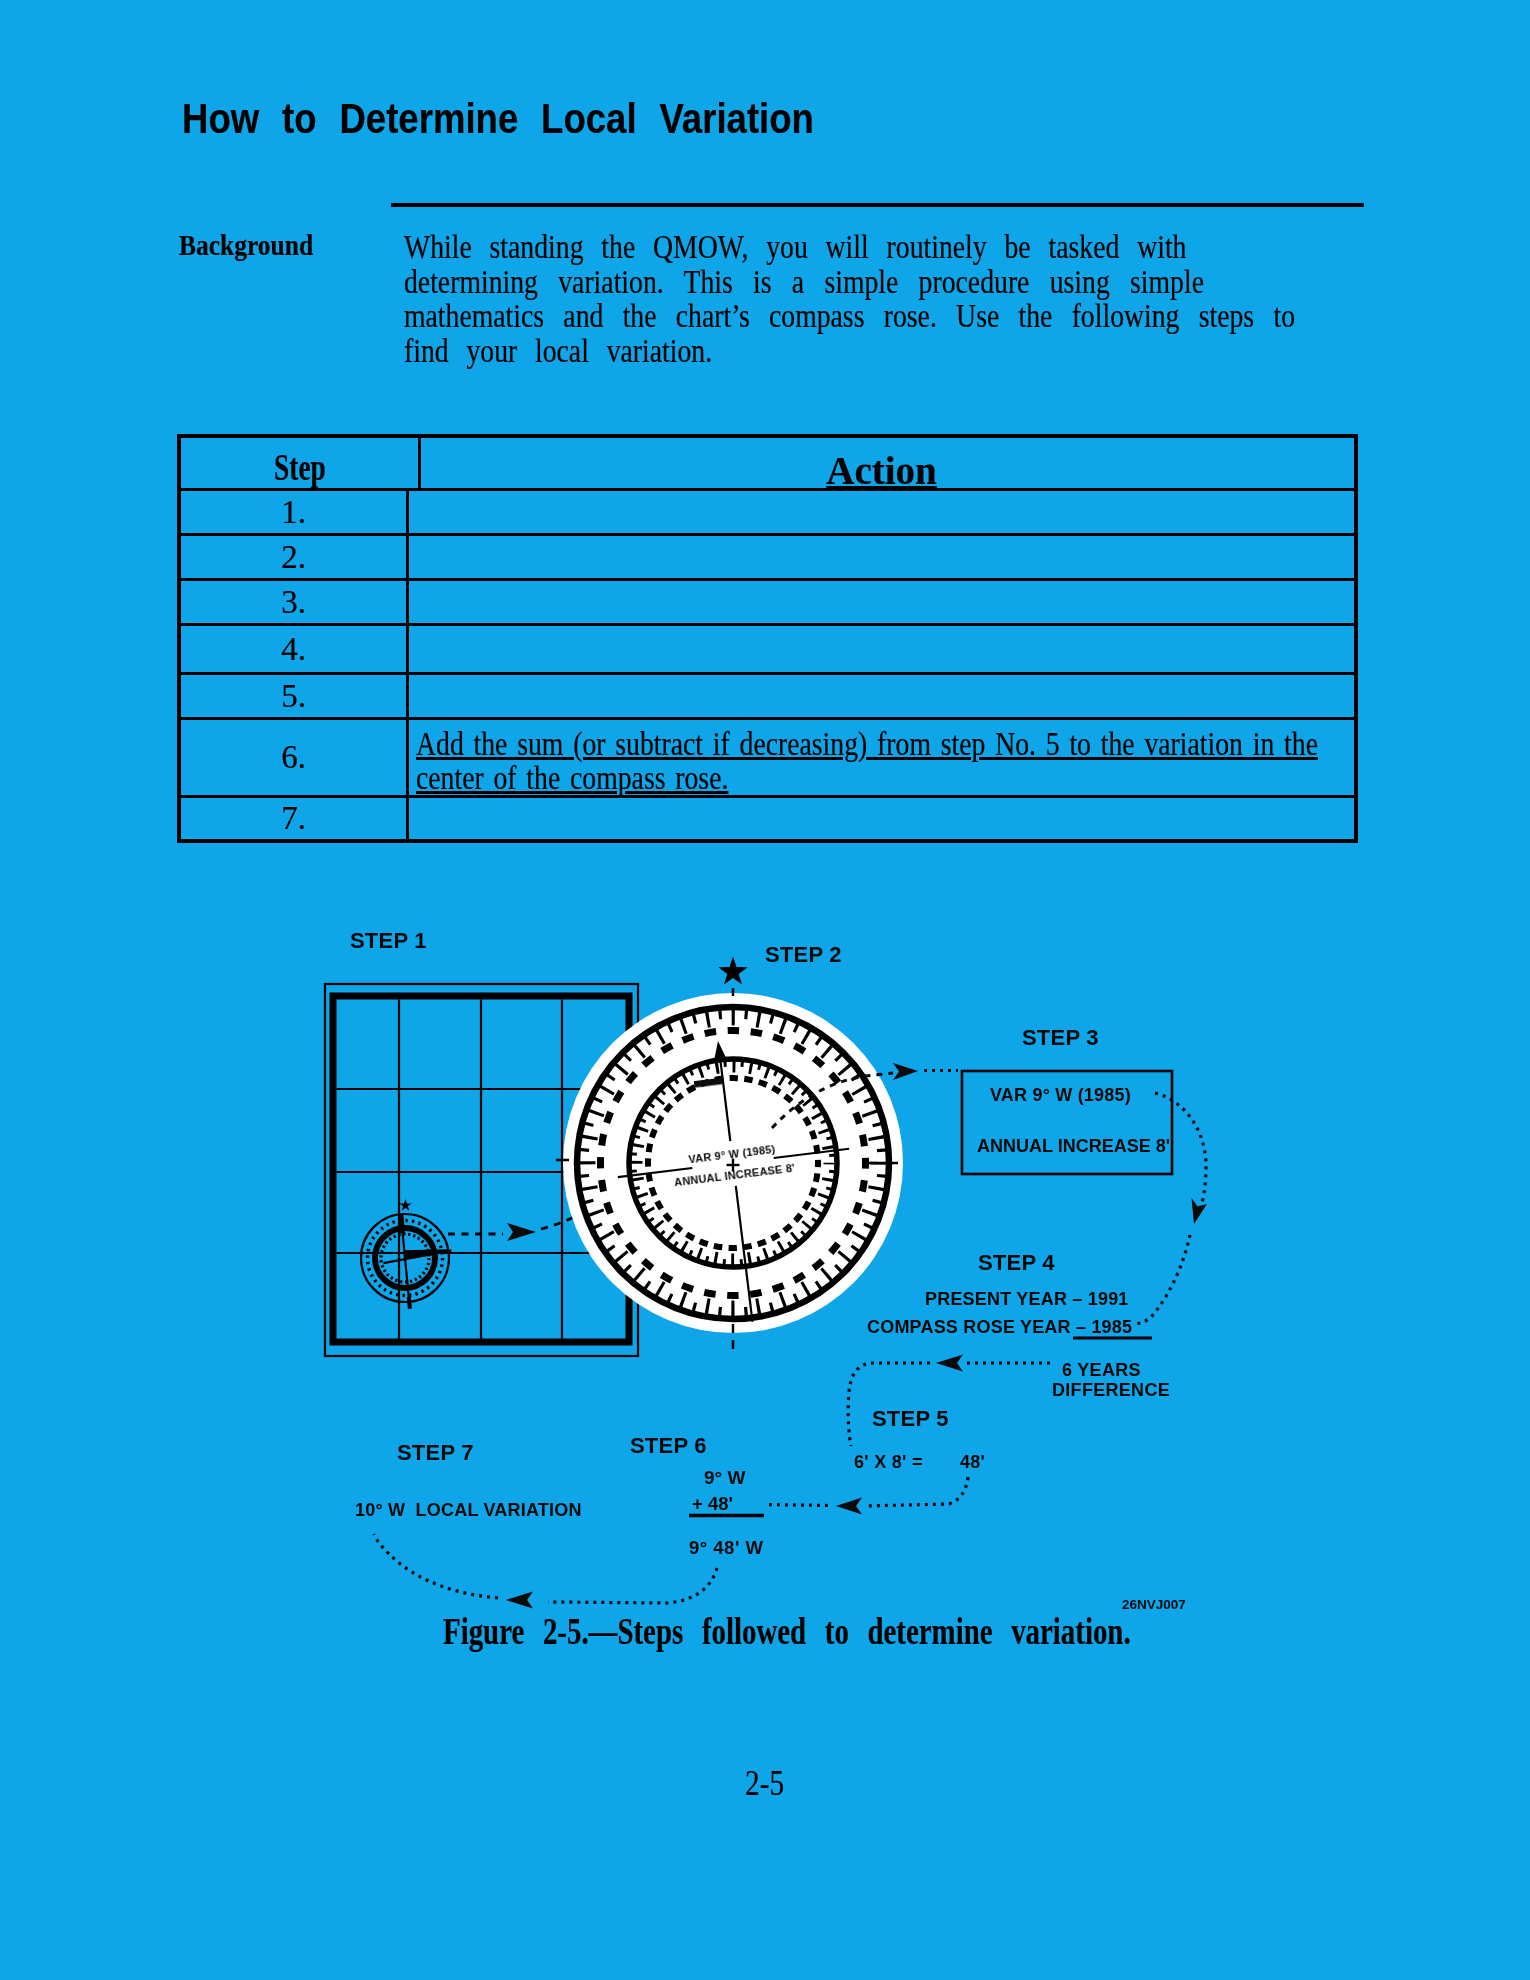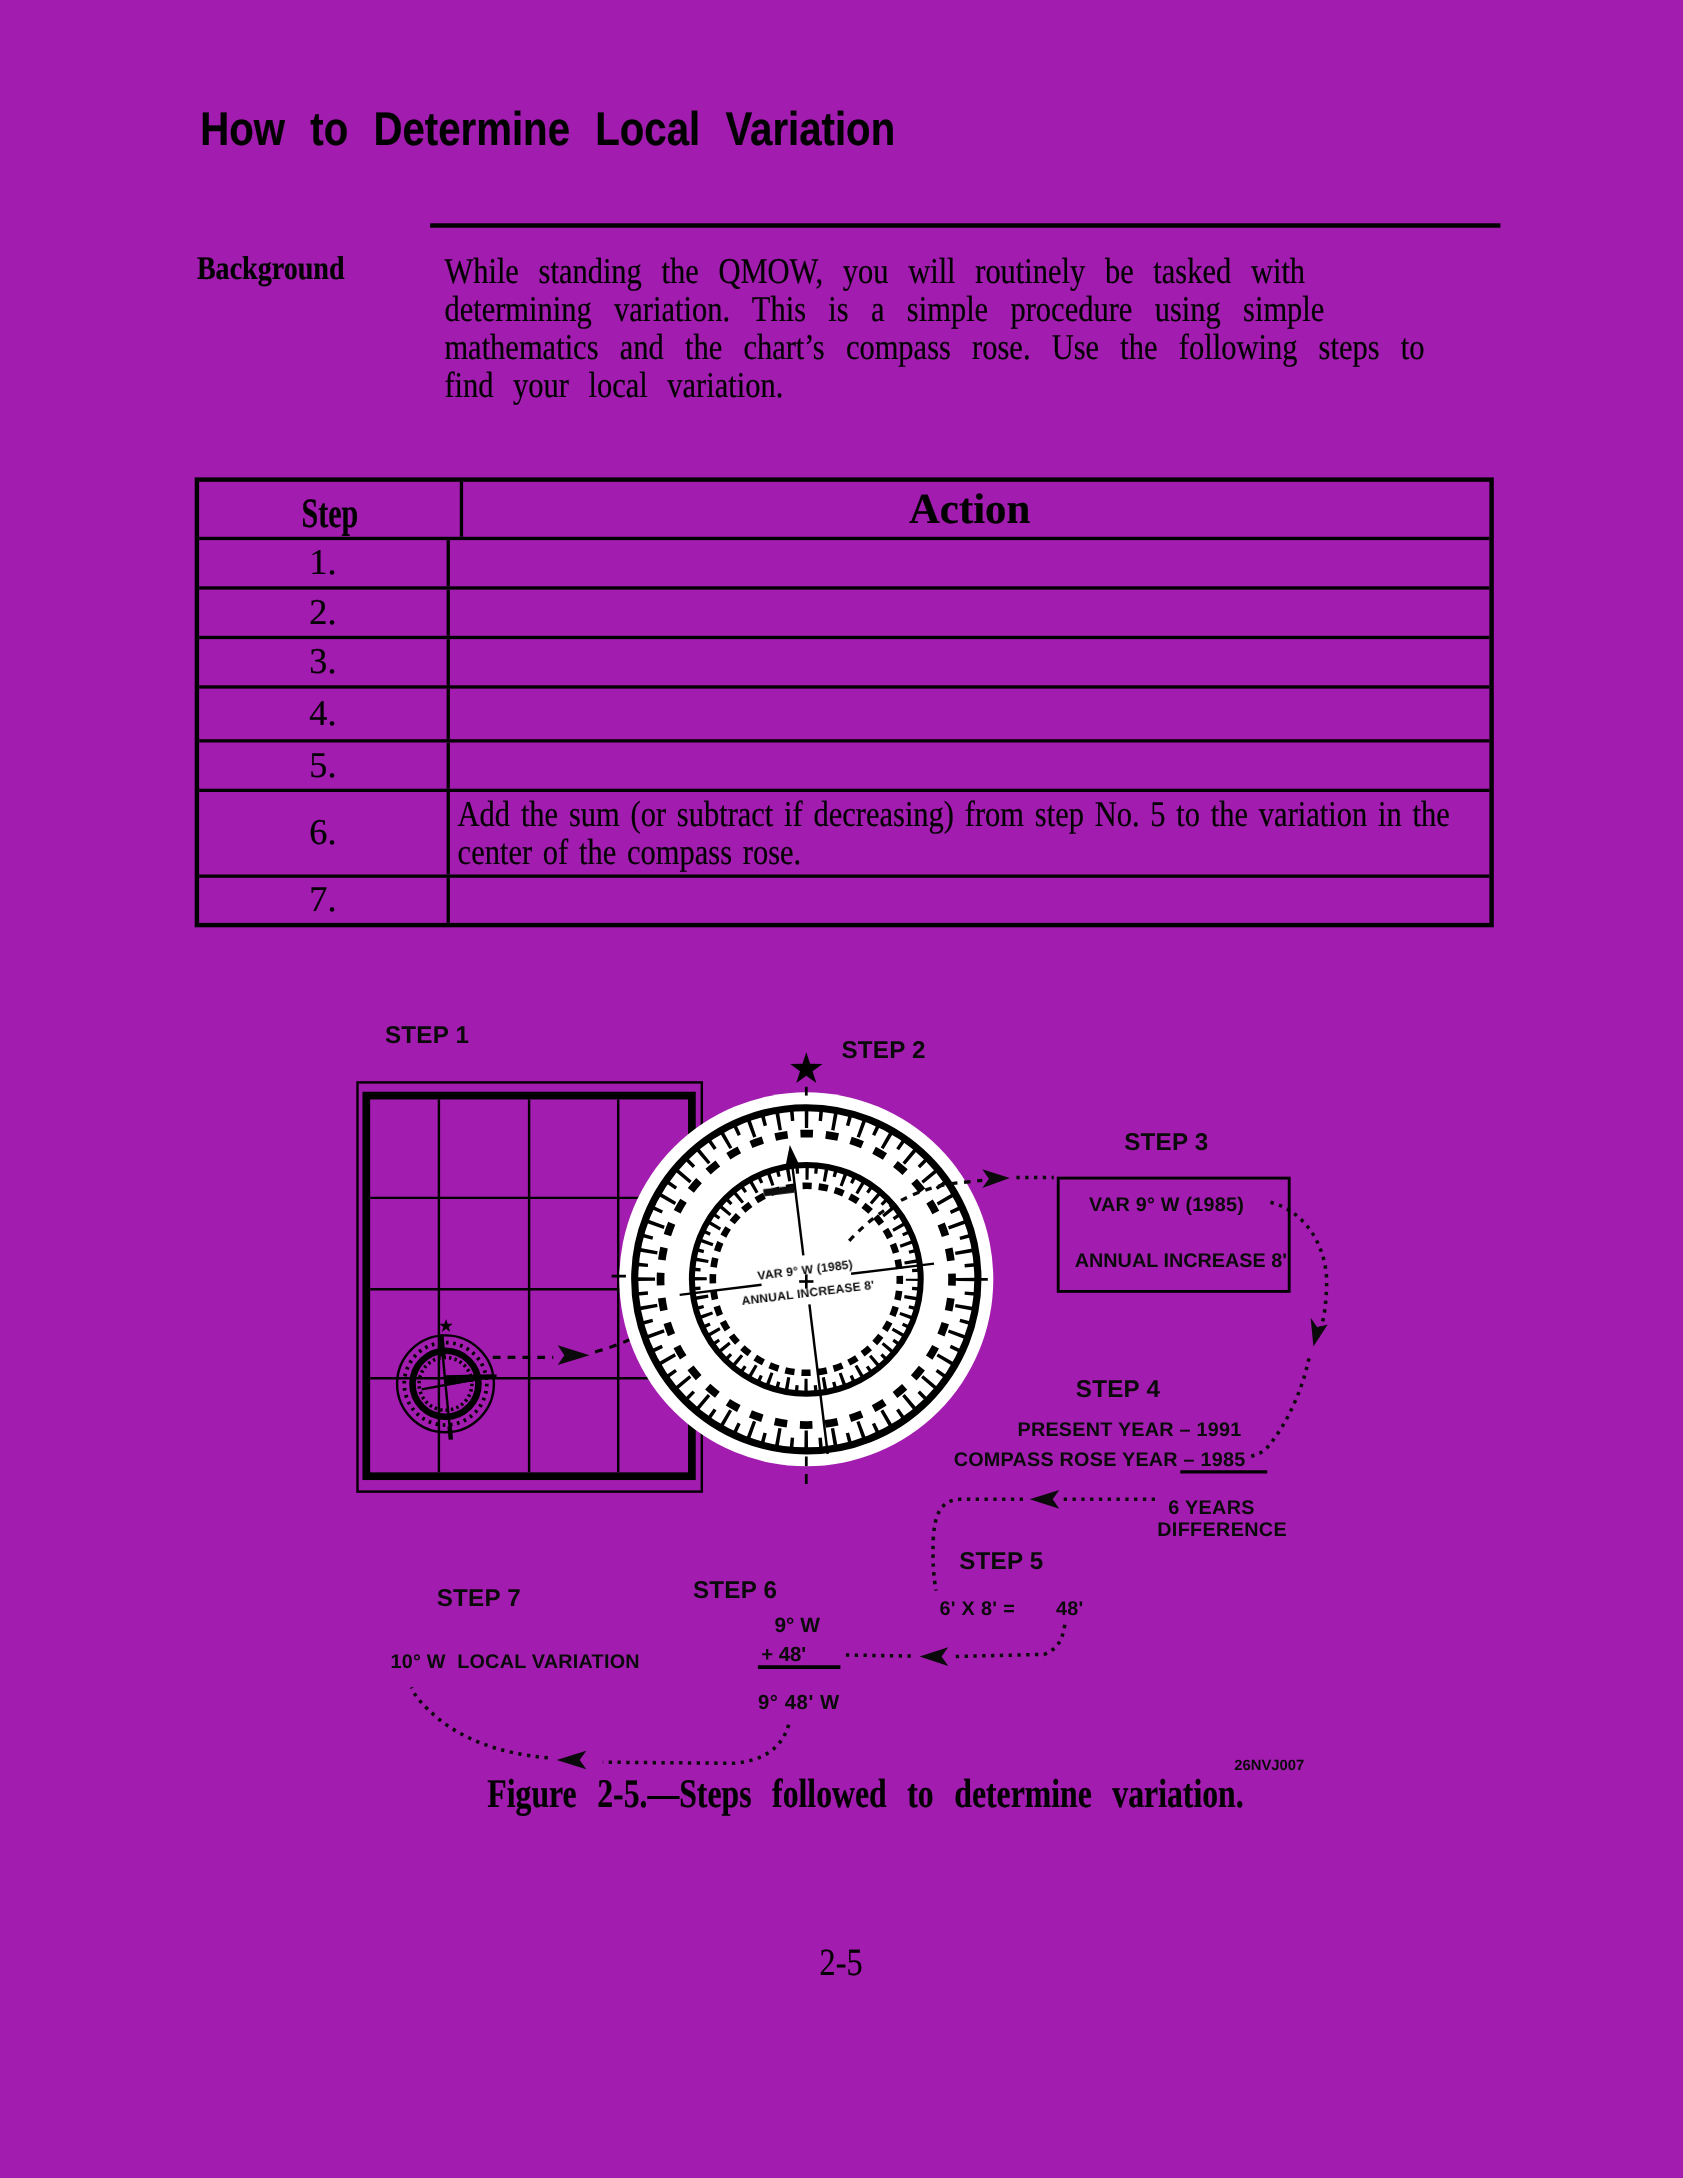--- a/index.html
+++ b/index.html
@@ -1,16 +1,16 @@
 <!DOCTYPE html>
 <html><head>
 <meta charset="utf-8">
 <style>
 html,body{margin:0;padding:0;background:#ffffff;}
-#page{position:relative;width:1530px;height:1980px;background:#a21caf;overflow:hidden;
+#page{position:relative;width:1530px;height:1980px;background:#0ea5e9;overflow:hidden;
   font-family:"Liberation Serif",serif;color:#000;-webkit-text-stroke:0.2px #000;}
 .abs{position:absolute;}
 #title{left:182px;top:97px;font-family:"Liberation Sans",sans-serif;font-weight:bold;
   font-size:43px;line-height:1;word-spacing:15px;white-space:nowrap;
   transform:scaleX(0.85);transform-origin:left top;}
 #rule{left:391px;top:203px;width:973px;height:4px;background:#000;}
 #bglabel{left:179px;top:230px;font-size:30px;font-weight:bold;line-height:1;
   transform:scaleX(0.85);transform-origin:left top;}
 #bodytext{left:404px;top:230px;font-size:33px;line-height:34.6px;
   transform:scaleX(0.84);transform-origin:left top;}
@@ -20,21 +20,21 @@
 #l3{word-spacing:14.7px;}
 #l4{word-spacing:12.9px;}
 
 #tbl{left:177px;top:434px;width:1181px;border:4px solid #000;box-sizing:border-box;}
 .trow{display:flex;border-bottom:3px solid #000;}
 .trow:last-child{border-bottom:none;}
 .c1{width:225px;border-right:3px solid #000;flex:none;display:flex;align-items:center;justify-content:center;font-size:33px;}
 .c1 span{transform:none;}
 #hrow .c1 span{transform:scaleX(0.72);font-size:38px;position:relative;left:-6px;top:4px;}
 #hrow .c2 span{transform:none;font-size:39px;letter-spacing:0;position:relative;left:-6px;}
-.c2{flex:1;display:flex;align-items:center;padding-left:7px;font-size:33px;line-height:34px;}
+.c2{flex:1;display:flex;align-items:flex-end;padding-left:7px;font-size:33px;line-height:34px;text-decoration:underline;}
 .c2 span{transform:scaleX(0.84);transform-origin:left center;white-space:nowrap;word-spacing:3.2px;}
 #hrow .c1,#hrow .c2{font-weight:bold;}
 #hrow .c2{justify-content:center;padding-left:0;}
 
 #hrow{height:50px;padding-left:12px;}
 .r{height:42px;}
 #row4{height:46px;}
 #row4 .c2 span{word-spacing:4px;}
 #row6{height:75px;}
 #row6 .c2 span{word-spacing:3.4px;line-height:34px;}

